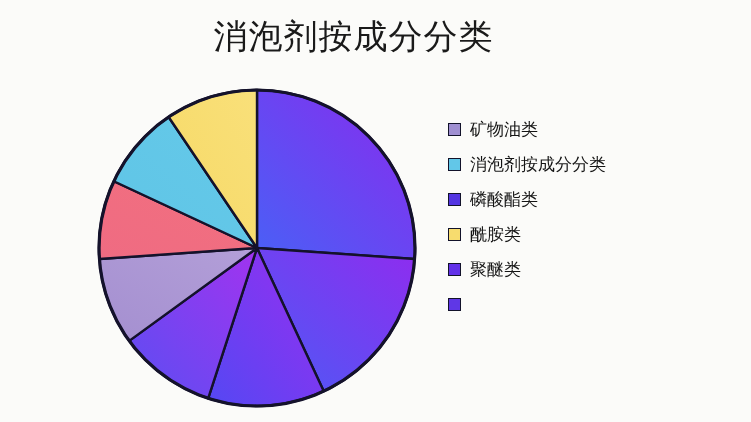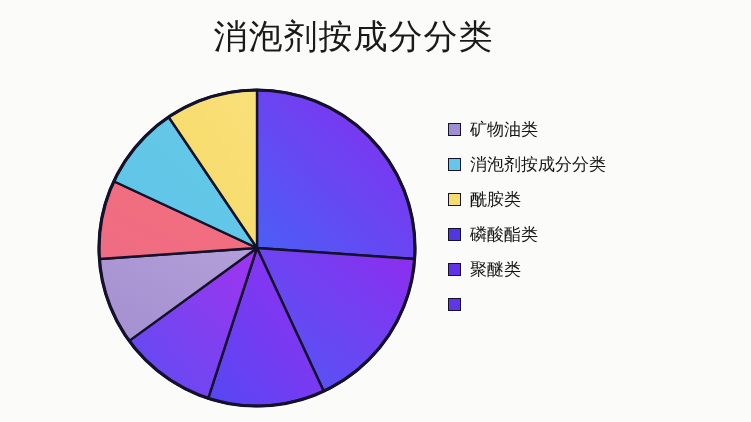--- a/index.html
+++ b/index.html
@@ -133,26 +133,26 @@
   <div id="legend">
       <div class="legend-item">
         <span class="legend-swatch" style="background: rgb(159, 143, 209);"></span>
         <span class="legend-label">矿物油类</span>
       </div>
       <div class="legend-item">
         <span class="legend-swatch" style="background: rgb(98, 199, 232);"></span>
         <span class="legend-label">消泡剂按成分分类</span>
       </div>
       <div class="legend-item">
+        <span class="legend-swatch" style="background: rgb(83, 53, 226);"></span>
+        <span class="legend-label">磷酸酯类</span>
+      </div>
+      <div class="legend-item">
         <span class="legend-swatch" style="background: rgb(247, 220, 110);"></span>
         <span class="legend-label">酰胺类</span>
-      </div>
-      <div class="legend-item">
-        <span class="legend-swatch" style="background: rgb(83, 53, 226);"></span>
-        <span class="legend-label">磷酸酯类</span>
       </div>
       <div class="legend-item">
         <span class="legend-swatch" style="background: rgb(98, 49, 232);"></span>
         <span class="legend-label">聚醚类</span>
       </div>
       <div class="legend-item">
         <span class="legend-swatch" style="background: rgb(95, 55, 230);"></span>
       </div>
     </div>
 

